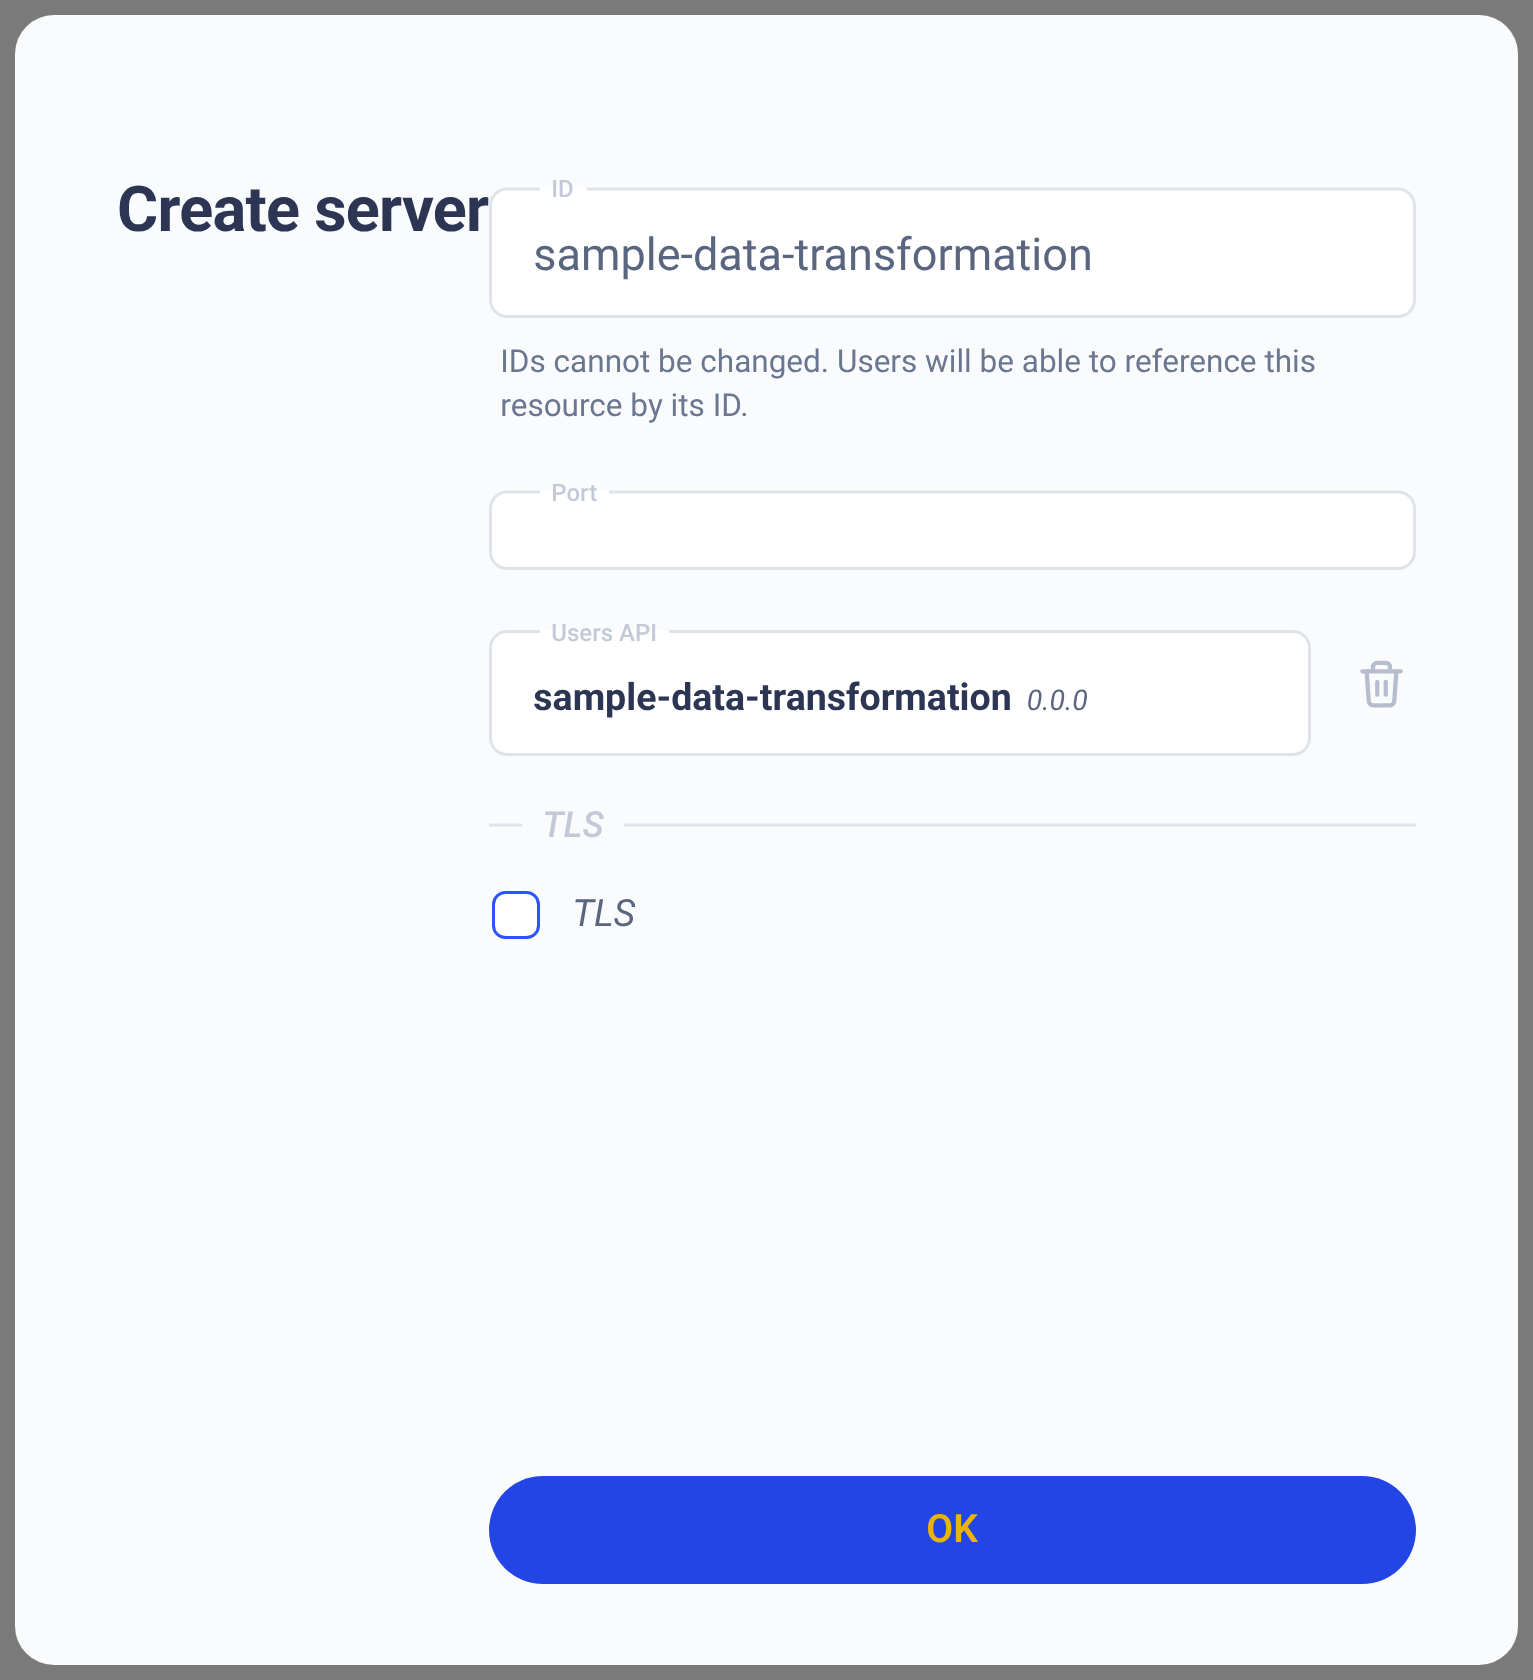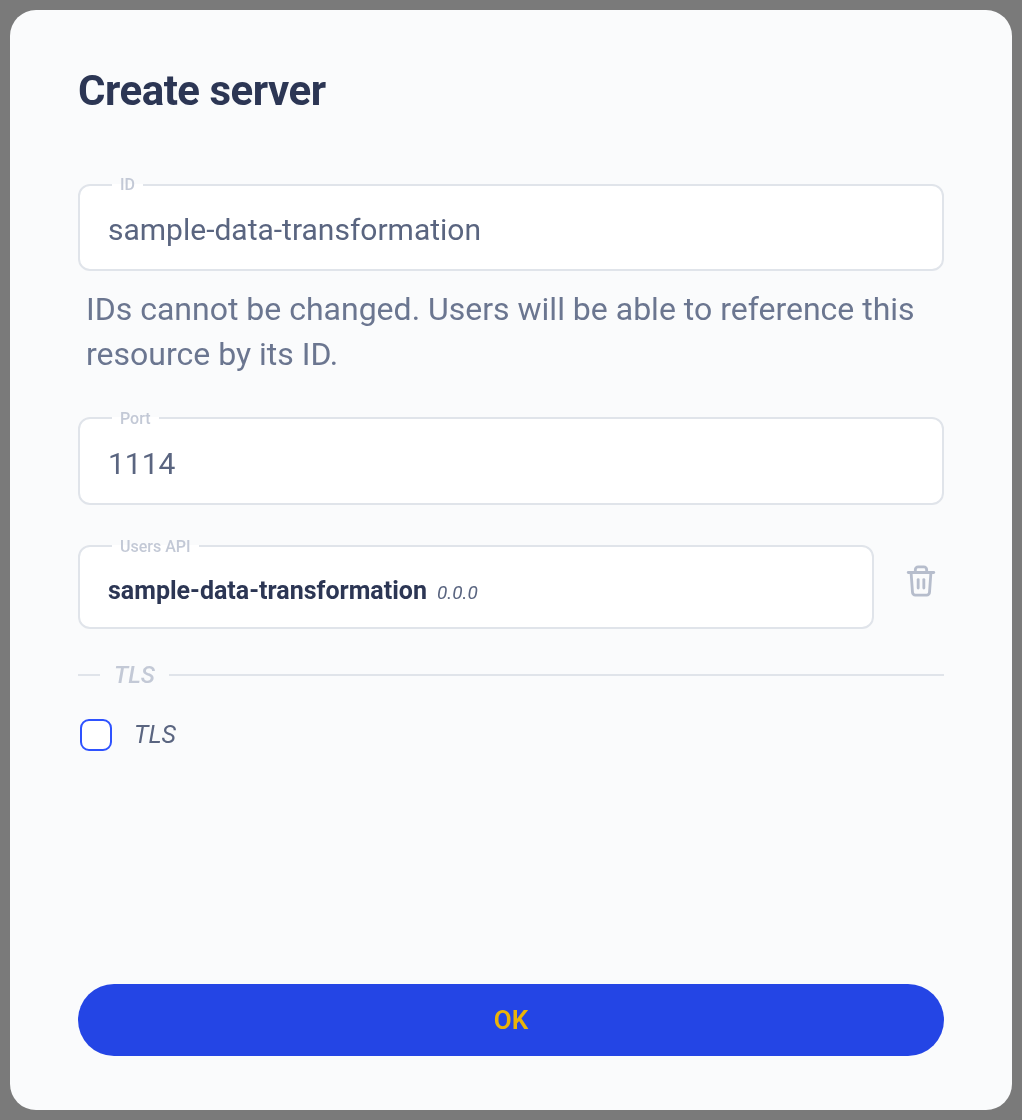--- a/index.html
+++ b/index.html
@@ -15,23 +15,23 @@
       display: flex;
       align-items: center;
       justify-content: center;
       padding: 10px;
     }
     .modal {
       background: #fafbfc;
       border-radius: 26px;
       width: 100%;
       height: 100%;
-      padding: 56px 68px 54px 68px;
-      display: flex;
-      flex-direction: column;
+      padding: 106px 68px 54px 68px;
+      display: flex;
+      flex-direction: row;
     }
     .modal-title {
       font-size: 42px;
       font-weight: 700;
       color: #2c3654;
       margin-bottom: 60px;
       letter-spacing: -0.5px;
     }
     .form-body {
       flex: 1;
@@ -59,21 +59,21 @@
     .field-input {
       border: none;
       outline: none;
       font-size: 30px;
       color: #5a6580;
       width: 100%;
       background: transparent;
       font-family: inherit;
     }
     .helper-text {
-      font-size: 32px;
+      font-size: 21px;
       color: #6b7690;
       line-height: 1.4;
       margin-top: 16px;
       padding: 0 8px;
     }
     .linked-row {
       display: flex;
       align-items: center;
       gap: 24px;
       margin-bottom: 32px;
@@ -190,21 +190,20 @@
       <fieldset>
         <legend>ID</legend>
         <input class="field-input" type="text" value="sample-data-transformation" style="">
       </fieldset>
       <p class="helper-text">IDs cannot be changed. Users will be able to reference this resource by its ID.</p>
     </div>
 
     <div class="field-group">
       <fieldset>
         <legend>Port</legend>
-        <input class="field-input" type="text" value="1114" style="">
       </fieldset>
     </div>
 
     <div class="linked-row">
       <fieldset>
         <legend>Users API</legend>
         <div class="linked-api-content">
           <span class="api-name">sample-data-transformation</span>
           <span class="api-version">0.0.0</span>
         </div>

